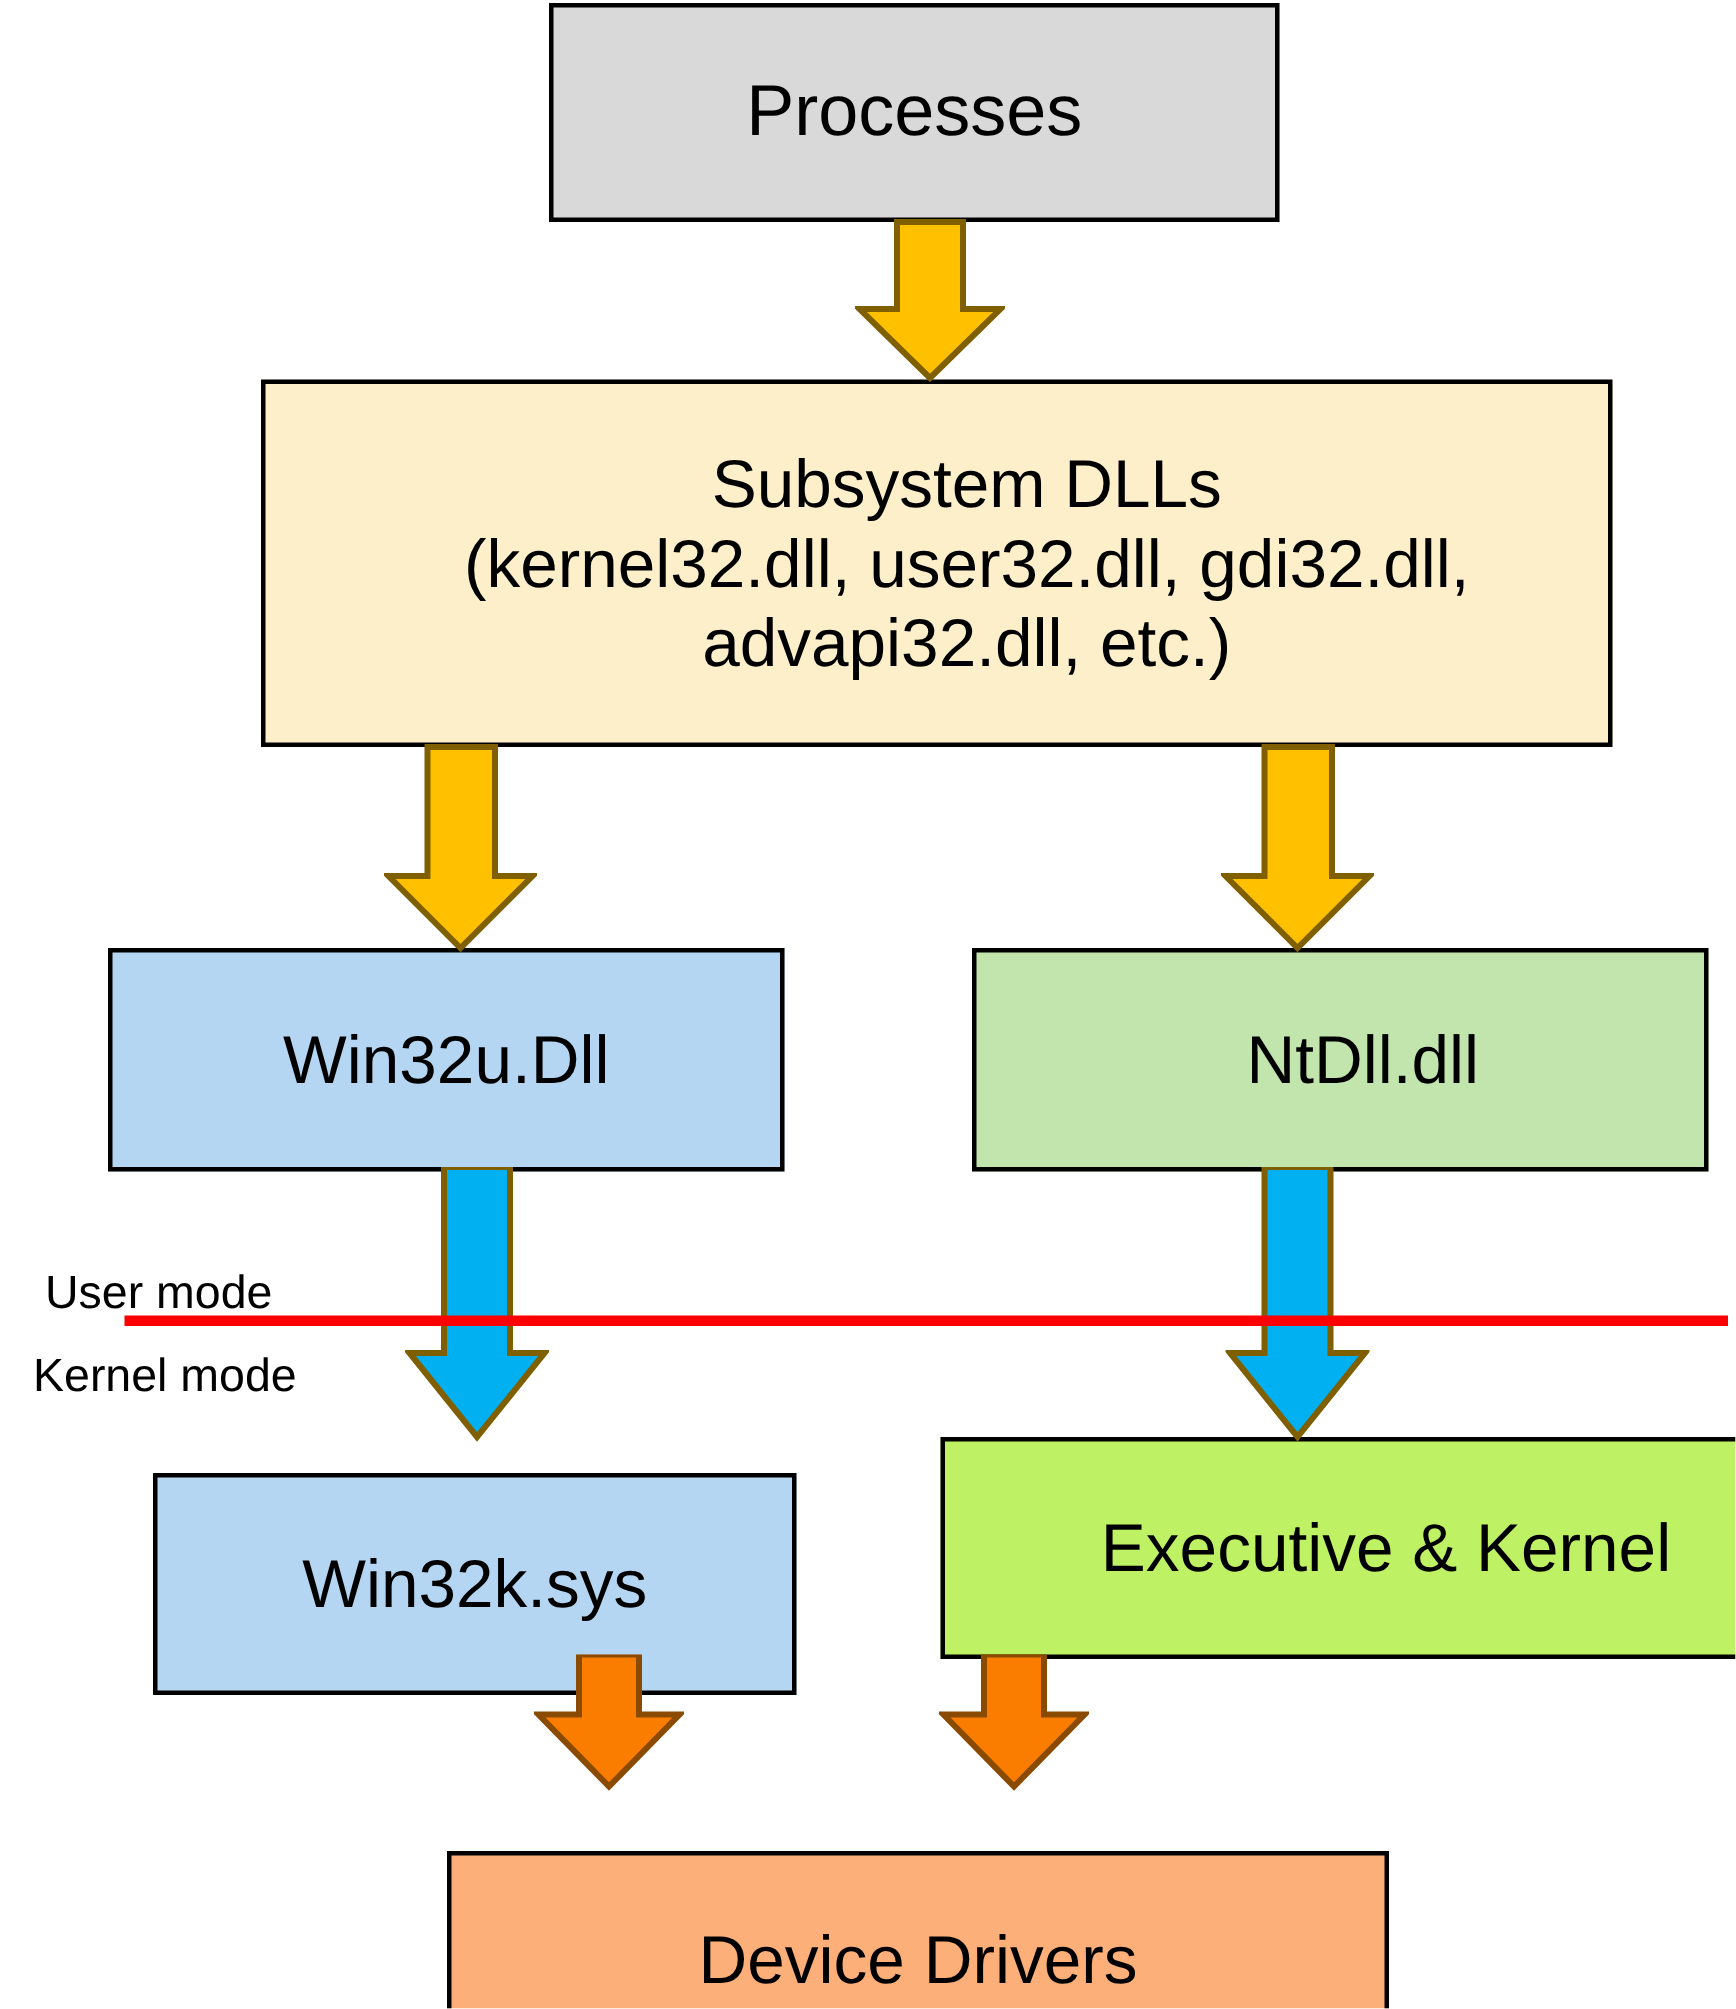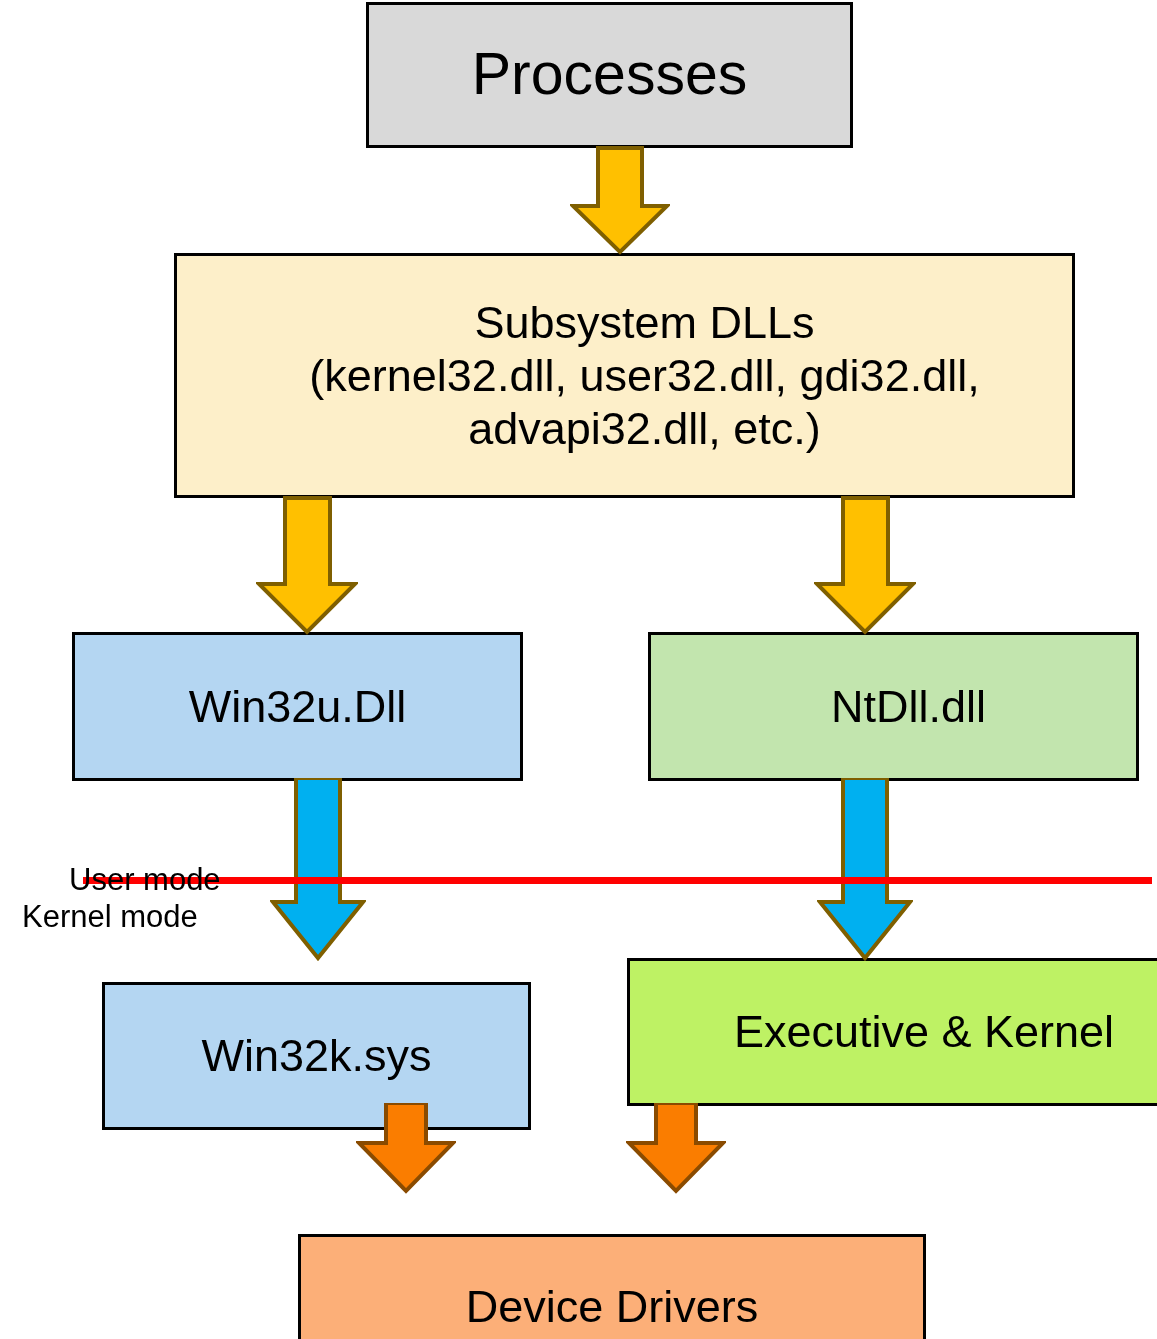--- a/index.html
+++ b/index.html
@@ -33,21 +33,21 @@
   .node-label {
     display: block;
     width: 100%;
     white-space: pre-line;
   }
 
   
   #node-processes {
     left: 366px; top: 2px; width: 487px; height: 146px;
     background: #D9D9D9;
-    font-size: 59px;
+    font-size: 48px;
   }
   #node-subsystem-dlls {
     left: 174px; top: 253px; width: 901px; height: 245px;
     background: #FDEFC9;
     font-size: 45px;
     padding-left: 46px;
   }
   #node-win32u {
     left: 72px; top: 632px; width: 451px; height: 149px;
     background: #B4D6F2;
@@ -92,21 +92,21 @@
     width: 1069px;
     height: 7px;
     background: #FF0000;
   }
   .mode-label {
     position: absolute;
     font-size: 31px;
     color: #000000;
     white-space: nowrap;
   }
-  #label-user-mode  { left: 30px; top: 862px; margin-left: 39px; }
+  #label-user-mode  { left: 30px; top: 844px; }
   #label-kernel-mode{ left: 22px; top: 899px; }
 </style>
 </head>
 <body>
 
 <div id="diagram-root">
 
   <div class="node" id="node-processes">
     <span class="node-label">Processes</span>
   </div>

